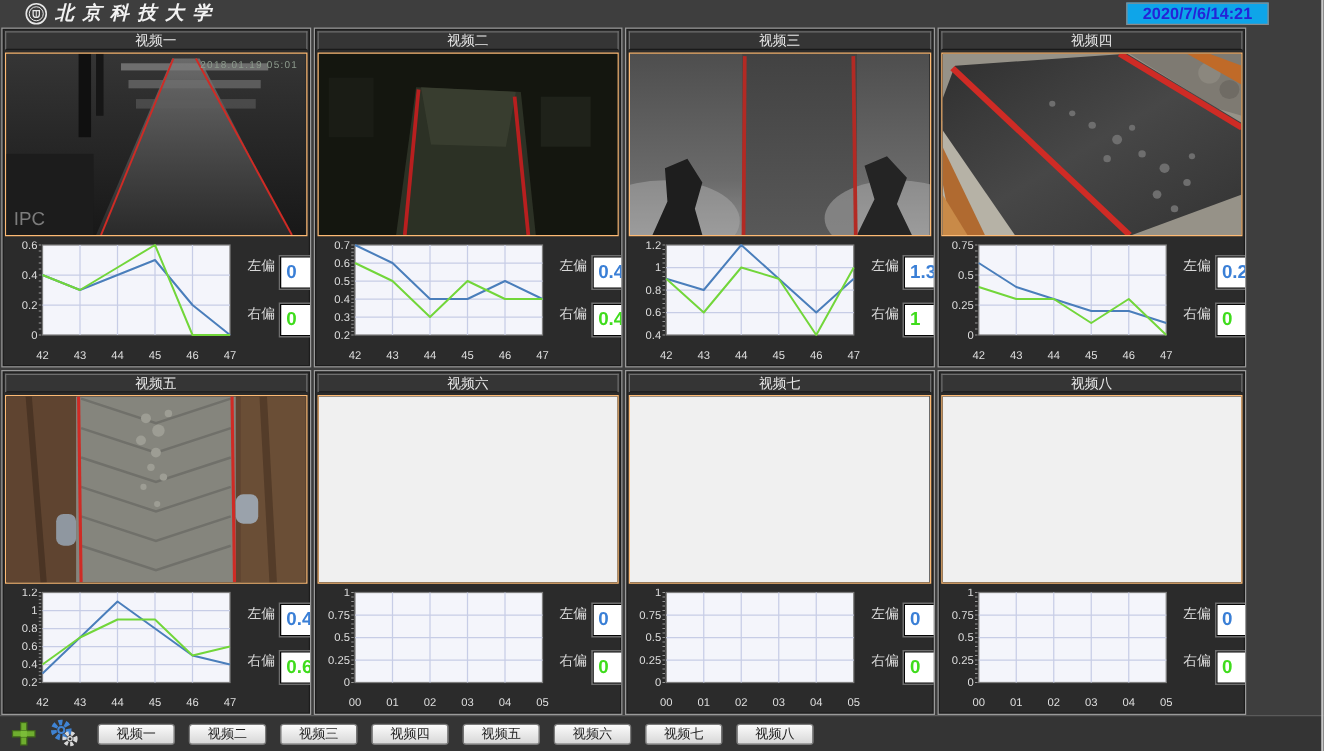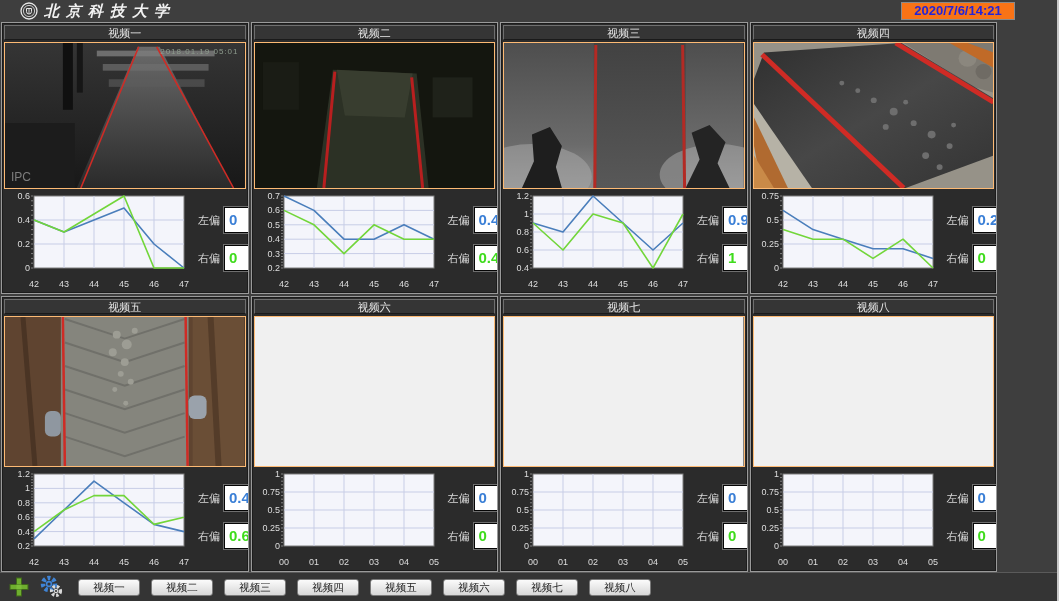--- a/index.html
+++ b/index.html
@@ -14,21 +14,21 @@
   .header { position:absolute; top:0; left:0; width:1059px; height:22px;margin-left:16px; }
   .logo { position:absolute; left:4px; top:2px; width:18px; height:18px; }
   .uni-title {
     position:absolute; left:28px; top:1px; height:20px; line-height:20px;
     font-family:"Liberation Serif","DejaVu Serif",serif;
     font-size:15px; font-weight:bold; font-style:italic;
     letter-spacing:7px; color:#f2f2f2;
   }
   .datetime {
     position:absolute; right:60px; top:2px; width:114px; height:18px;
-    background:#f97316; border:1px solid #8a8a8a;
+    background:#0ea5e9; border:1px solid #8a8a8a;
     font-size:13px; line-height:16px; text-align:center; font-weight:bold;
   }
   
   .grid {
     position:absolute; top:22px; left:1px; width:996px; height:550px;
     display:grid; grid-template-columns:repeat(4,1fr);
     grid-template-rows:272px 276px; gap:2px;
   }
   .panel {
     background:#2b2b2b; border:1px solid #9a9a9a;
@@ -43,27 +43,27 @@
   .video {
     flex:1; margin:2px; border:1px solid #fdba74; position:relative;
     background:#1e1e1e; overflow:hidden;
   }
   .video svg { display:block; width:100%; height:100%; }
   .video .ts {
     position:absolute; top:4px; right:6px; font-size:8px; color:#8d9b8d;
     letter-spacing:1px;
   }
   .video .ipc {
-    position:absolute; bottom:4px; left:6px; font-size:12px; color:#7d7d7d;
+    position:absolute; bottom:4px; left:6px; font-size:15px; color:#7d7d7d;
   }
   
   .chart-strip { height:102px; display:flex; align-items:flex-start; padding:2px 0 0 2px; }
   .chart-block { width:188px; height:98px; }
   .controls { margin-left:6px; padding-top:12px; }
-  .ctl-row { display:flex; align-items:center; height:30px; margin-bottom:8px; }
+  .ctl-row { display:flex; align-items:flex-start; height:30px; margin-bottom:8px; }
   .ctl-label { font-size:11px; color:#d8d8d8; margin-right:4px; white-space:nowrap; }
   .value-box {
     width:38px; height:26px; background:#ffffff; border:1px solid #050505;
     box-shadow:0 0 0 1px #6e6e6e;
     font-size:15px; line-height:24px; text-align:left; padding-left:4px;
     font-weight:bold; overflow:hidden;
   }
   .value-box.blue { color:var(--value-blue,#3a7fd6); }
   .value-box.green { color:var(--value-green,#3fdc1c); }
   
@@ -330,21 +330,21 @@
             <text x="90" y="94" font-size="9" fill="#dedede" text-anchor="middle">44</text>
             <text x="120" y="94" font-size="9" fill="#dedede" text-anchor="middle">45</text>
             <text x="150" y="94" font-size="9" fill="#dedede" text-anchor="middle">46</text>
             <text x="180" y="94" font-size="9" fill="#dedede" text-anchor="middle">47</text>
             <polyline points="30,29.999999999999996 60,38.99999999999999 90,3 120,29.999999999999996 150,57 180,29.999999999999996" fill="none" stroke="#4a7ebb" stroke-width="1.6" stroke-linejoin="round"></polyline>
             <polyline points="30,29.999999999999996 60,57 90,20.999999999999996 120,29.999999999999996 150,75 180,20.999999999999996" fill="none" stroke="#72d63a" stroke-width="1.6" stroke-linejoin="round"></polyline>
           </svg></div>
       <div class="controls">
         <div class="ctl-row">
           <span class="ctl-label">左偏</span>
-          <span class="value-box blue">0.9</span>
+          <span class="value-box blue">1.3</span>
 
         </div>
         <div class="ctl-row">
           <span class="ctl-label">右偏</span>
           <span class="value-box green">1</span>
 
         </div>
       </div>
     </div>
   </div>

